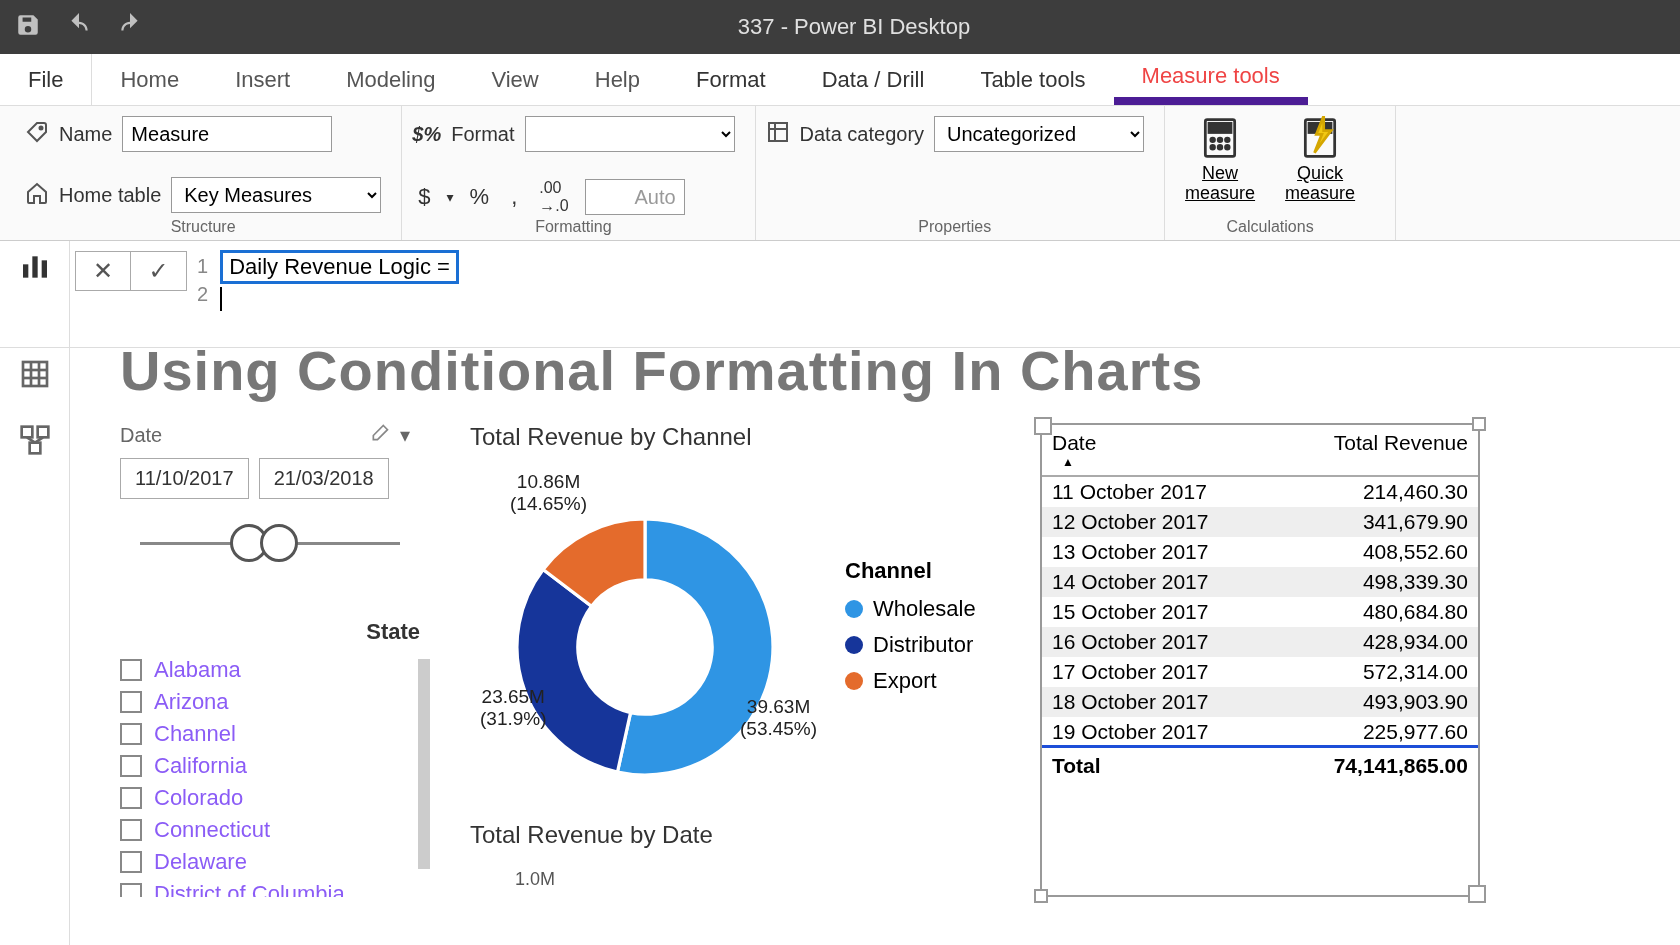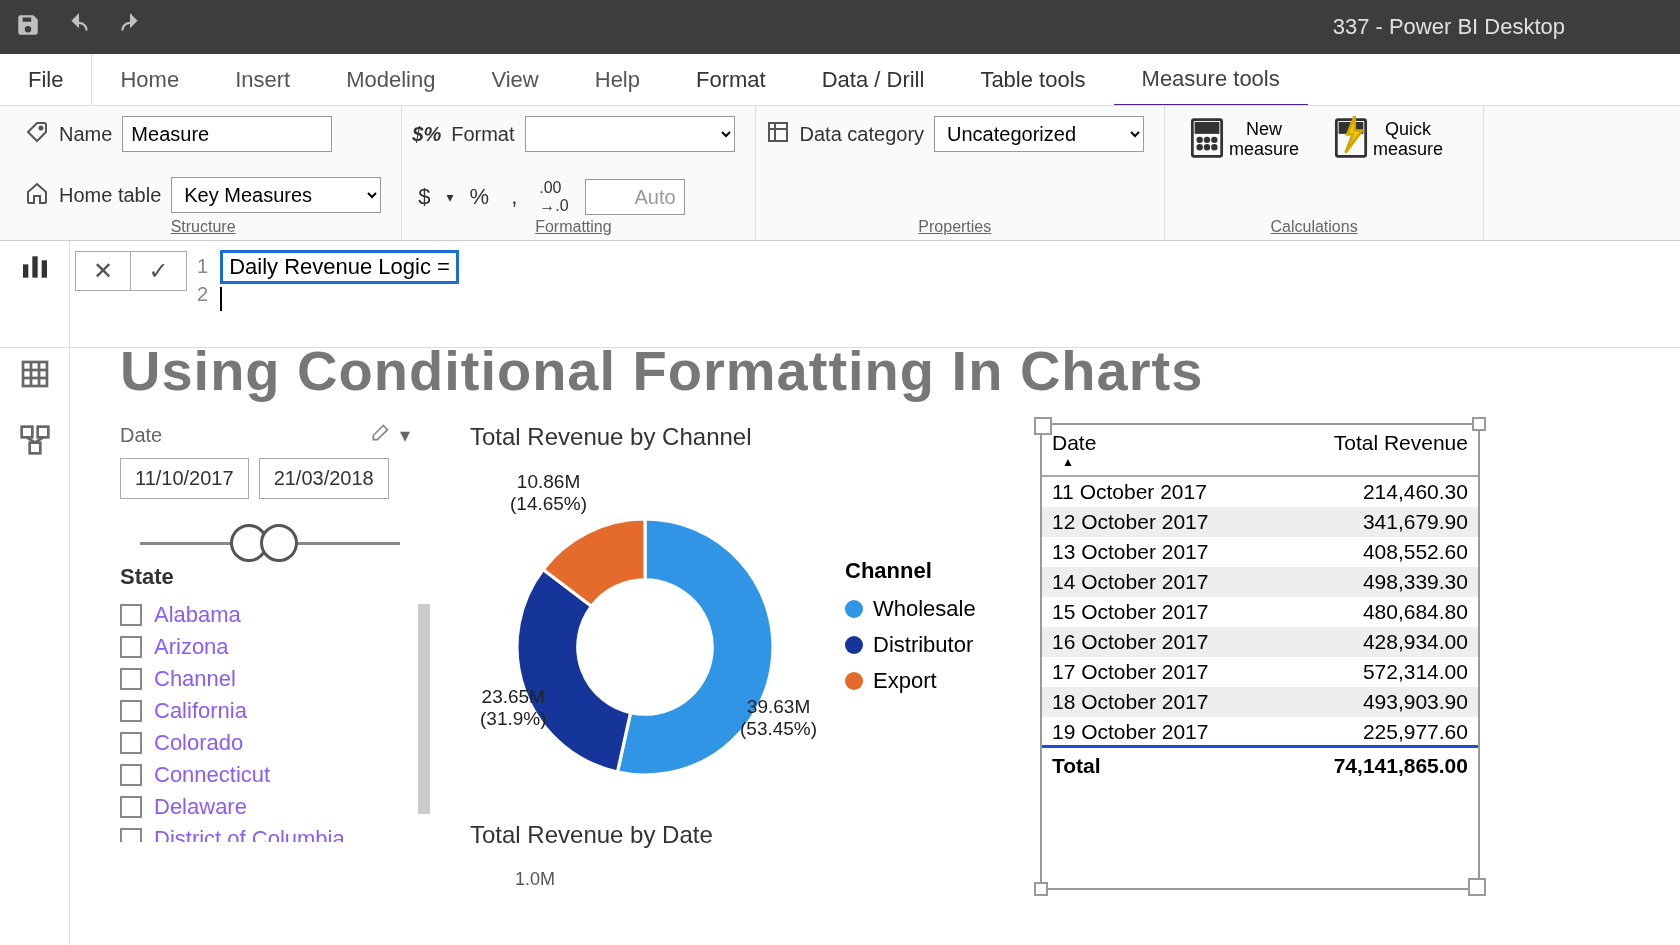--- a/index.html
+++ b/index.html
@@ -2,39 +2,39 @@
 <html><head>
 <meta charset="utf-8">
 <style>
 * { box-sizing: border-box; margin: 0; padding: 0; font-family: 'Segoe UI', Arial, sans-serif; }
 body { background: #fff; width: 1680px; height: 945px; overflow: hidden; }
 
 
 .titlebar { background: #3d3d3d; height: 54px; display: flex; align-items: center; padding: 0 15px; color: #e0e0e0; }
 .titlebar .tb-icons { display: flex; gap: 25px; align-items: center; }
 .titlebar .save-icon svg, .titlebar .undo-icon svg, .titlebar .redo-icon svg { fill: #c0c0c0; }
-.titlebar .title { flex: 1; text-align: right; font-size: 22px; }
+.titlebar .title { flex: 1; text-align: center; font-size: 22px; }
 
 
 .ribbon-tabs { height: 52px; display: flex; align-items: center; background: #fff; border-bottom: 1px solid #ddd; }
 .file-tab { padding: 0 28px; font-size: 22px; color: #333; height: 100%; display: flex; align-items: center; border-right: 1px solid #ddd; cursor: pointer; }
 .ribbon-tab { padding: 0 28px; font-size: 22px; color: #555; height: 100%; display: flex; align-items: center; cursor: pointer; }
 .ribbon-tab.ctx { color: #333; }
-.ribbon-tab.active { border-bottom: 1px solid #4c1d95; color: #404040; font-weight: 500; }
+.ribbon-tab.active { border-bottom: 8px solid #4c1d95; color: #ef4444; font-weight: 500; }
 
 
 .ribbon { height: 135px; background: #fafafa; border-bottom: 1px solid #ccc; display: flex; padding-left: 15px; }
 .ribbon-group { border-right: 1px solid #ddd; padding: 10px 20px 0 10px; display: flex; flex-direction: column; justify-content: space-between; }
-.group-label { text-align: center; font-size: 16px; color: #666; padding-bottom: 4px; text-decoration: underline; }
+.group-label { text-align: center; font-size: 16px; color: #666; padding-bottom: 4px; }
 .rg-rows { display: flex; flex-direction: column; gap: 25px; }
 .rg-row { display: flex; align-items: center; gap: 10px; font-size: 20px; color: #333; }
 .rg-row input[type=text], .rg-row select { height: 36px; font-size: 20px; padding: 2px 8px; border: 1px solid #999; background: #fff; }
 .rg-row .num-input { width: 100px; text-align: right; color: #999; }
 .icon-btn { font-size: 22px; color: #333; padding: 2px 6px; }
-.calc-btn { display: flex; flex-direction: row; align-items: center; padding: 0 10px; cursor: pointer; }
+.calc-btn { display: flex; flex-direction: column; align-items: center; padding: 0 10px; cursor: pointer; text-decoration: underline; }
 .calc-btn svg { margin-bottom: 4px; }
 .calc-btn .lbl { font-size: 18px; text-align: center; line-height: 1.1; }
 
 
 .formula-area { display: flex; border-bottom: 1px solid #ddd; }
 .view-switcher { width: 70px; border-right: 1px solid #ddd; display: flex; flex-direction: column; align-items: center; padding-top: 10px; gap: 30px; }
 .view-switcher .vbtn { cursor: pointer; }
 .formula-bar { flex: 1; display: flex; align-items: flex-start; padding: 5px 0; }
 .fb-actions { display: flex; border: 1px solid #aaa; margin: 5px 10px 5px 5px; }
 .fb-actions .fba { width: 55px; height: 38px; display: flex; align-items: center; justify-content: center; font-size: 24px; color: #555; border-right: 1px solid #aaa; cursor: pointer; }
@@ -54,21 +54,21 @@
 
 .slicer { width: 300px; }
 .slicer-header { display: flex; align-items: center; justify-content: space-between; font-size: 20px; color: #666; padding: 0 10px 10px 0; }
 .slicer-header .sh-icons { display: flex; gap: 10px; }
 .slicer-dates { display: flex; gap: 10px; margin-bottom: 25px; }
 .slicer-dates .date-box { border: 1px solid #aaa; padding: 8px 14px; font-size: 20px; color: #333; }
 .slider-track { position: relative; height: 40px; margin: 0 20px; }
 .slider-track .line { position: absolute; top: 18px; left: 0; right: 0; height: 3px; background: #888; }
 .slider-track .thumb { position: absolute; top: 0; width: 38px; height: 38px; border: 3px solid #555; border-radius: 50%; background: #fff; }
 
-.state-slicer { position: relative; }
+.state-slicer { margin-top: 55px; position: relative; text-align: right; }
 .state-title { font-size: 22px; font-weight: 600; color: #333; margin-bottom: 12px; }
 .state-list { display: flex; flex-direction: column; gap: 6px; max-height: 240px; overflow: hidden; }
 .state-item { display: flex; align-items: center; gap: 12px; font-size: 22px; color: #8b5cf6; }
 .state-item .cb { width: 22px; height: 22px; border: 2px solid #888; }
 .state-scroll { position: absolute; right: -10px; top: 40px; width: 12px; height: 210px; background: #ccc; }
 
 
 .donut-visual { width: 520px; }
 .viz-title { font-size: 24px; font-weight: 500; color: #333; margin-bottom: 20px; }
 .donut-body { display: flex; align-items: center; gap: 25px; }

